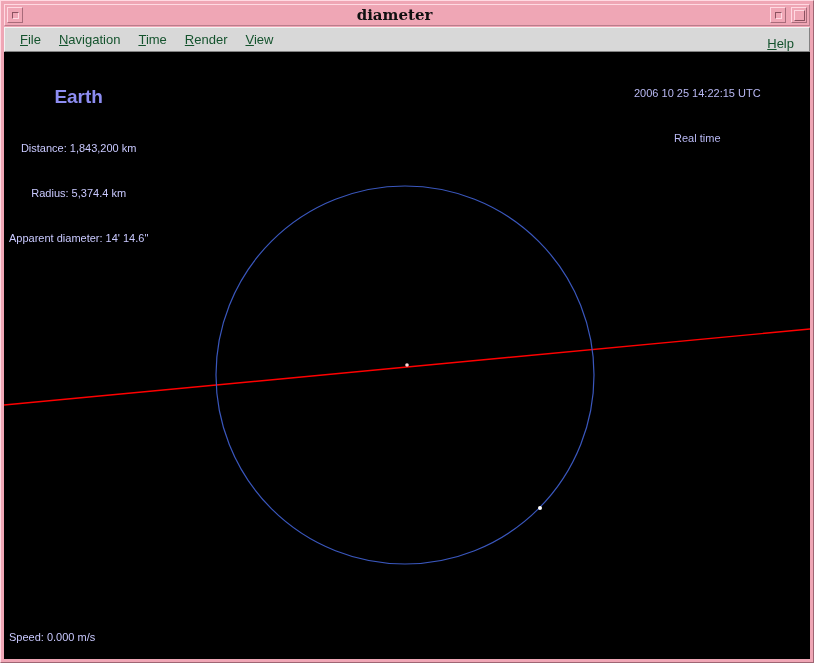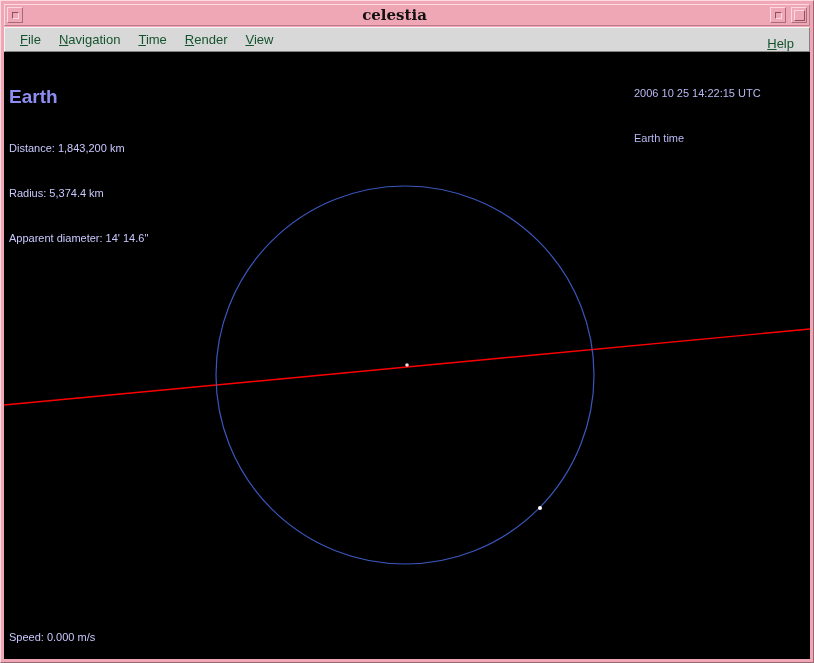--- a/index.html
+++ b/index.html
@@ -75,41 +75,42 @@
     position: relative;
     overflow: hidden;
   }
   svg.scene { position: absolute; left: 0; top: 0; }
   .hud {
     position: absolute;
     color: #c9c9ff;
     font-size: 11px;
     line-height: 15px;
     white-space: pre;
+    text-align: center;
   }
   .sel-info { left: 5px; top: 3px; }
   .sel-name {
     font-size: 19px; font-weight: bold;
     color: #8d8df2; line-height: 24px;
     margin-bottom: 2px;
   }
   .time-info { left: 630px; top: 4px; color: #b9b9f4; }
   .speed-info { left: 5px; bottom: 14px; }
   .view-info { left: 652px; bottom: 5px; color: #b9b9f4; }
 </style>
 </head>
 <body>
 
 <div class="window">
 
   <div class="titlebar">
     <div class="tb-btn">
       <span class="glyph-dot"></span>
     </div>
-    <div class="tb-title">celestia</div>
+    <div class="tb-title">diameter</div>
     <div class="tb-right">
       <div class="tb-btn">
         <span class="glyph-dot"></span>
       </div>
       <div class="tb-btn">
         <span class="glyph-box"></span>
       </div>
     </div>
   </div>
 
@@ -132,20 +133,20 @@
 
     <div class="hud sel-info">
       <div class="sel-name">Earth</div>
       <div>Distance: 1,843,200 km</div>
       <div>Radius: 5,374.4 km</div>
       <div>Apparent diameter: 14' 14.6"</div>
     </div>
 
     <div class="hud time-info">
       <div>2006 10 25 14:22:15 UTC</div>
-      <div>Earth time</div>
+      <div>Real time</div>
     </div>
 
     <div class="hud speed-info">Speed: 0.000 m/s</div>
 
   </div>
 
 </div>
 
 </body></html>

